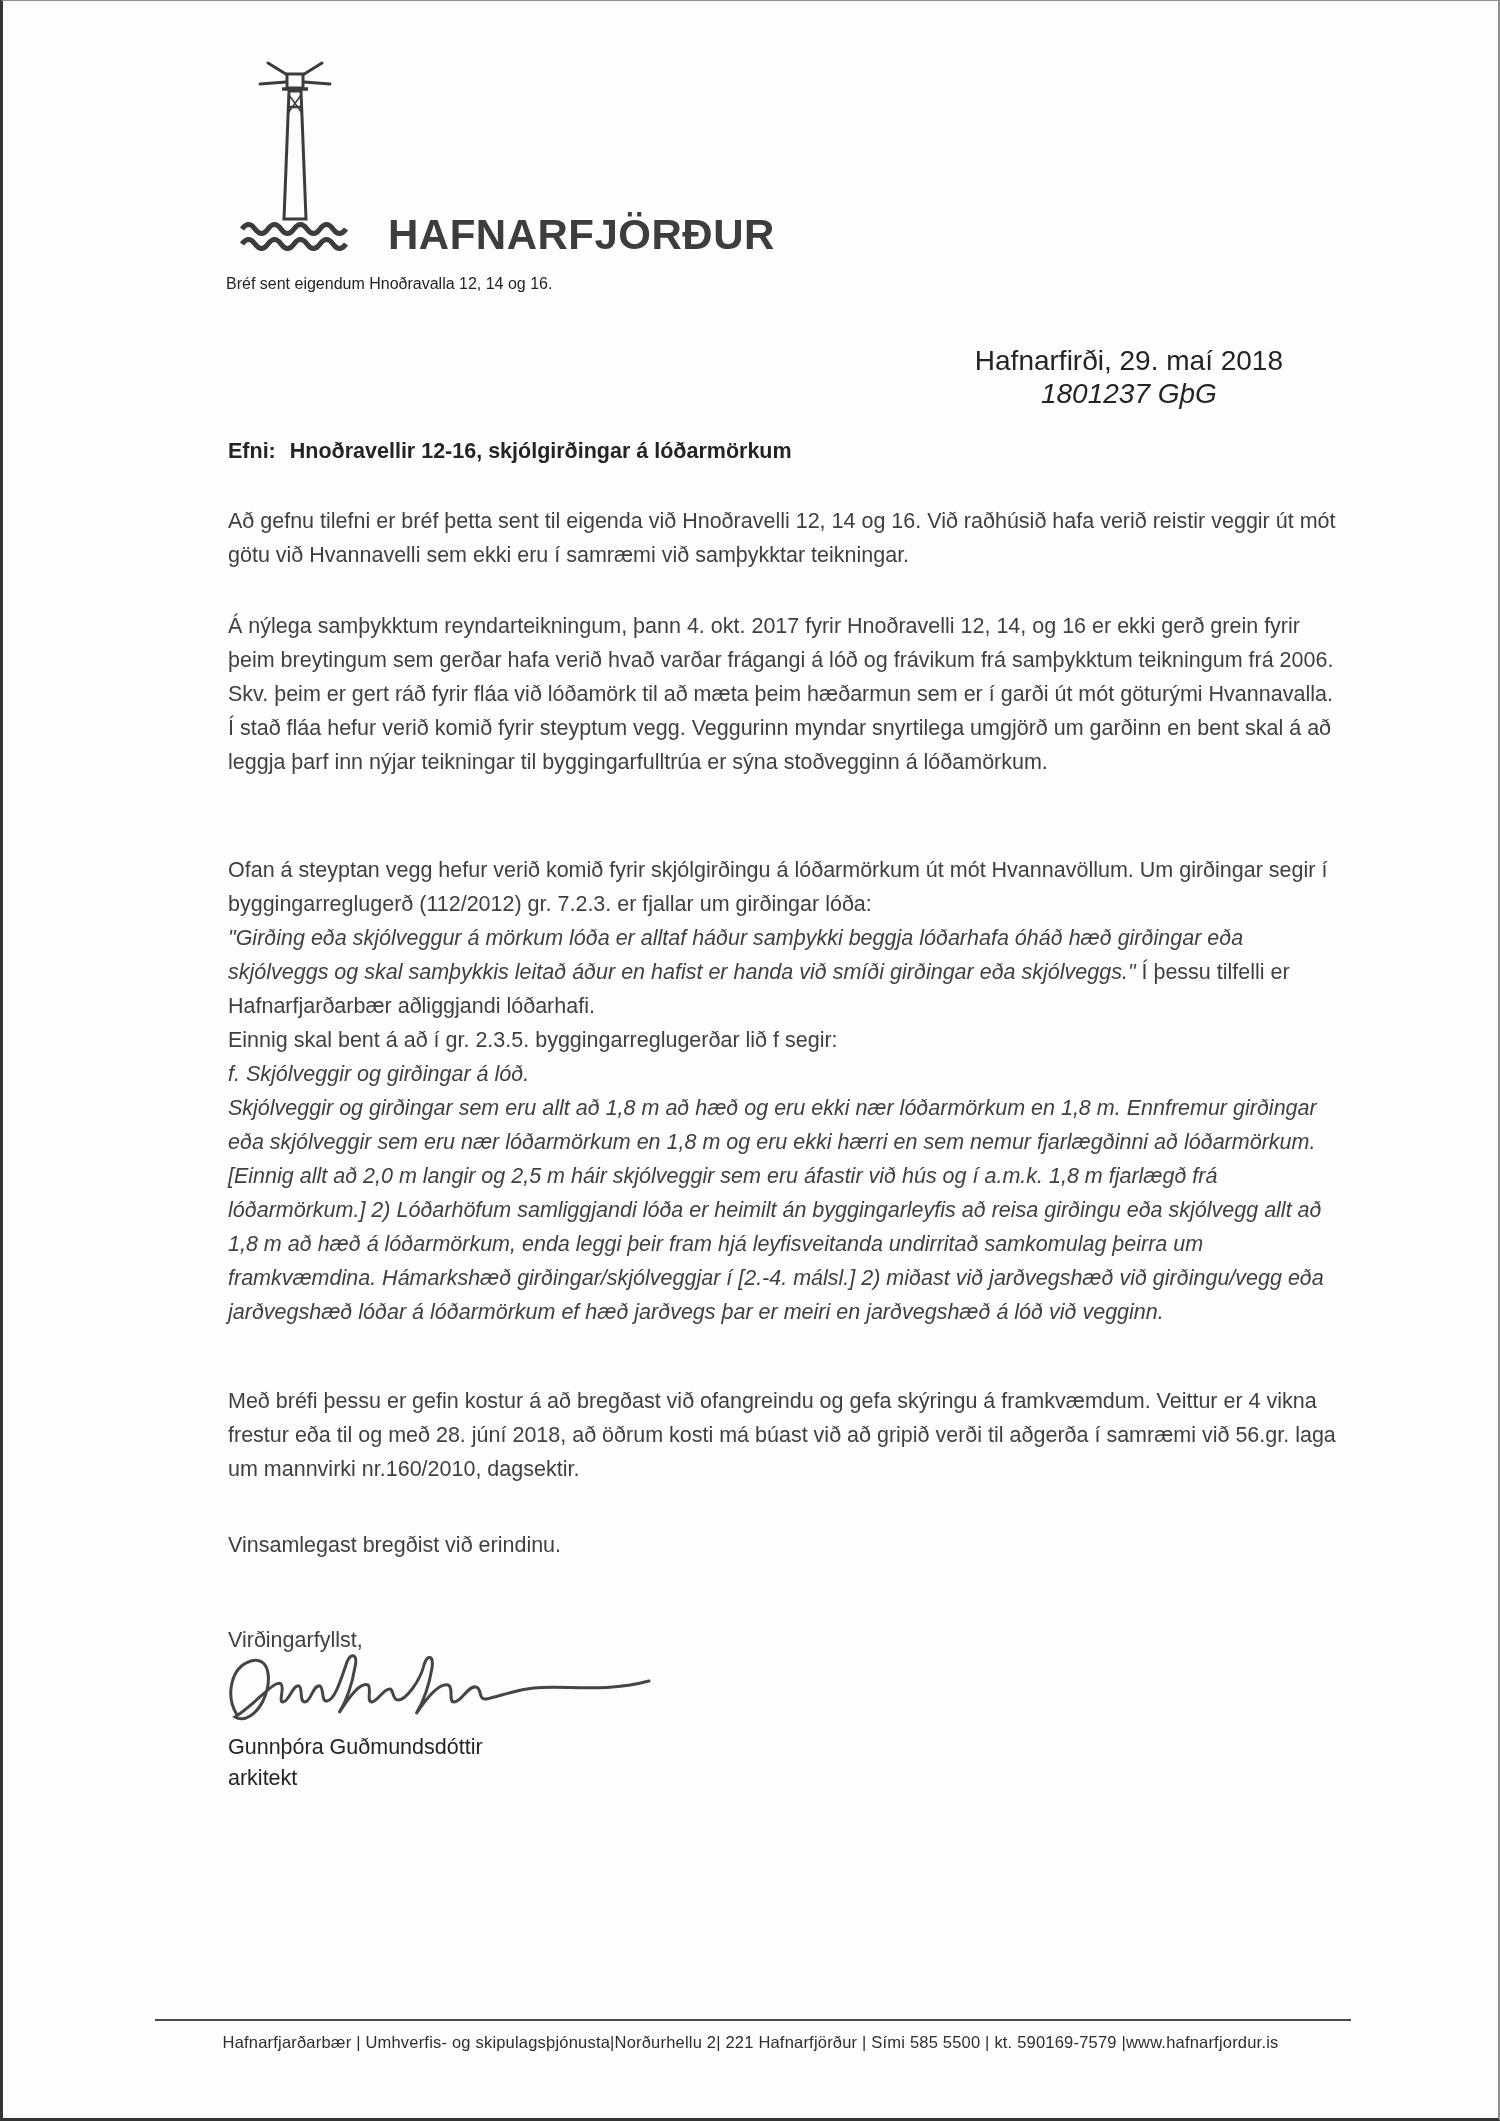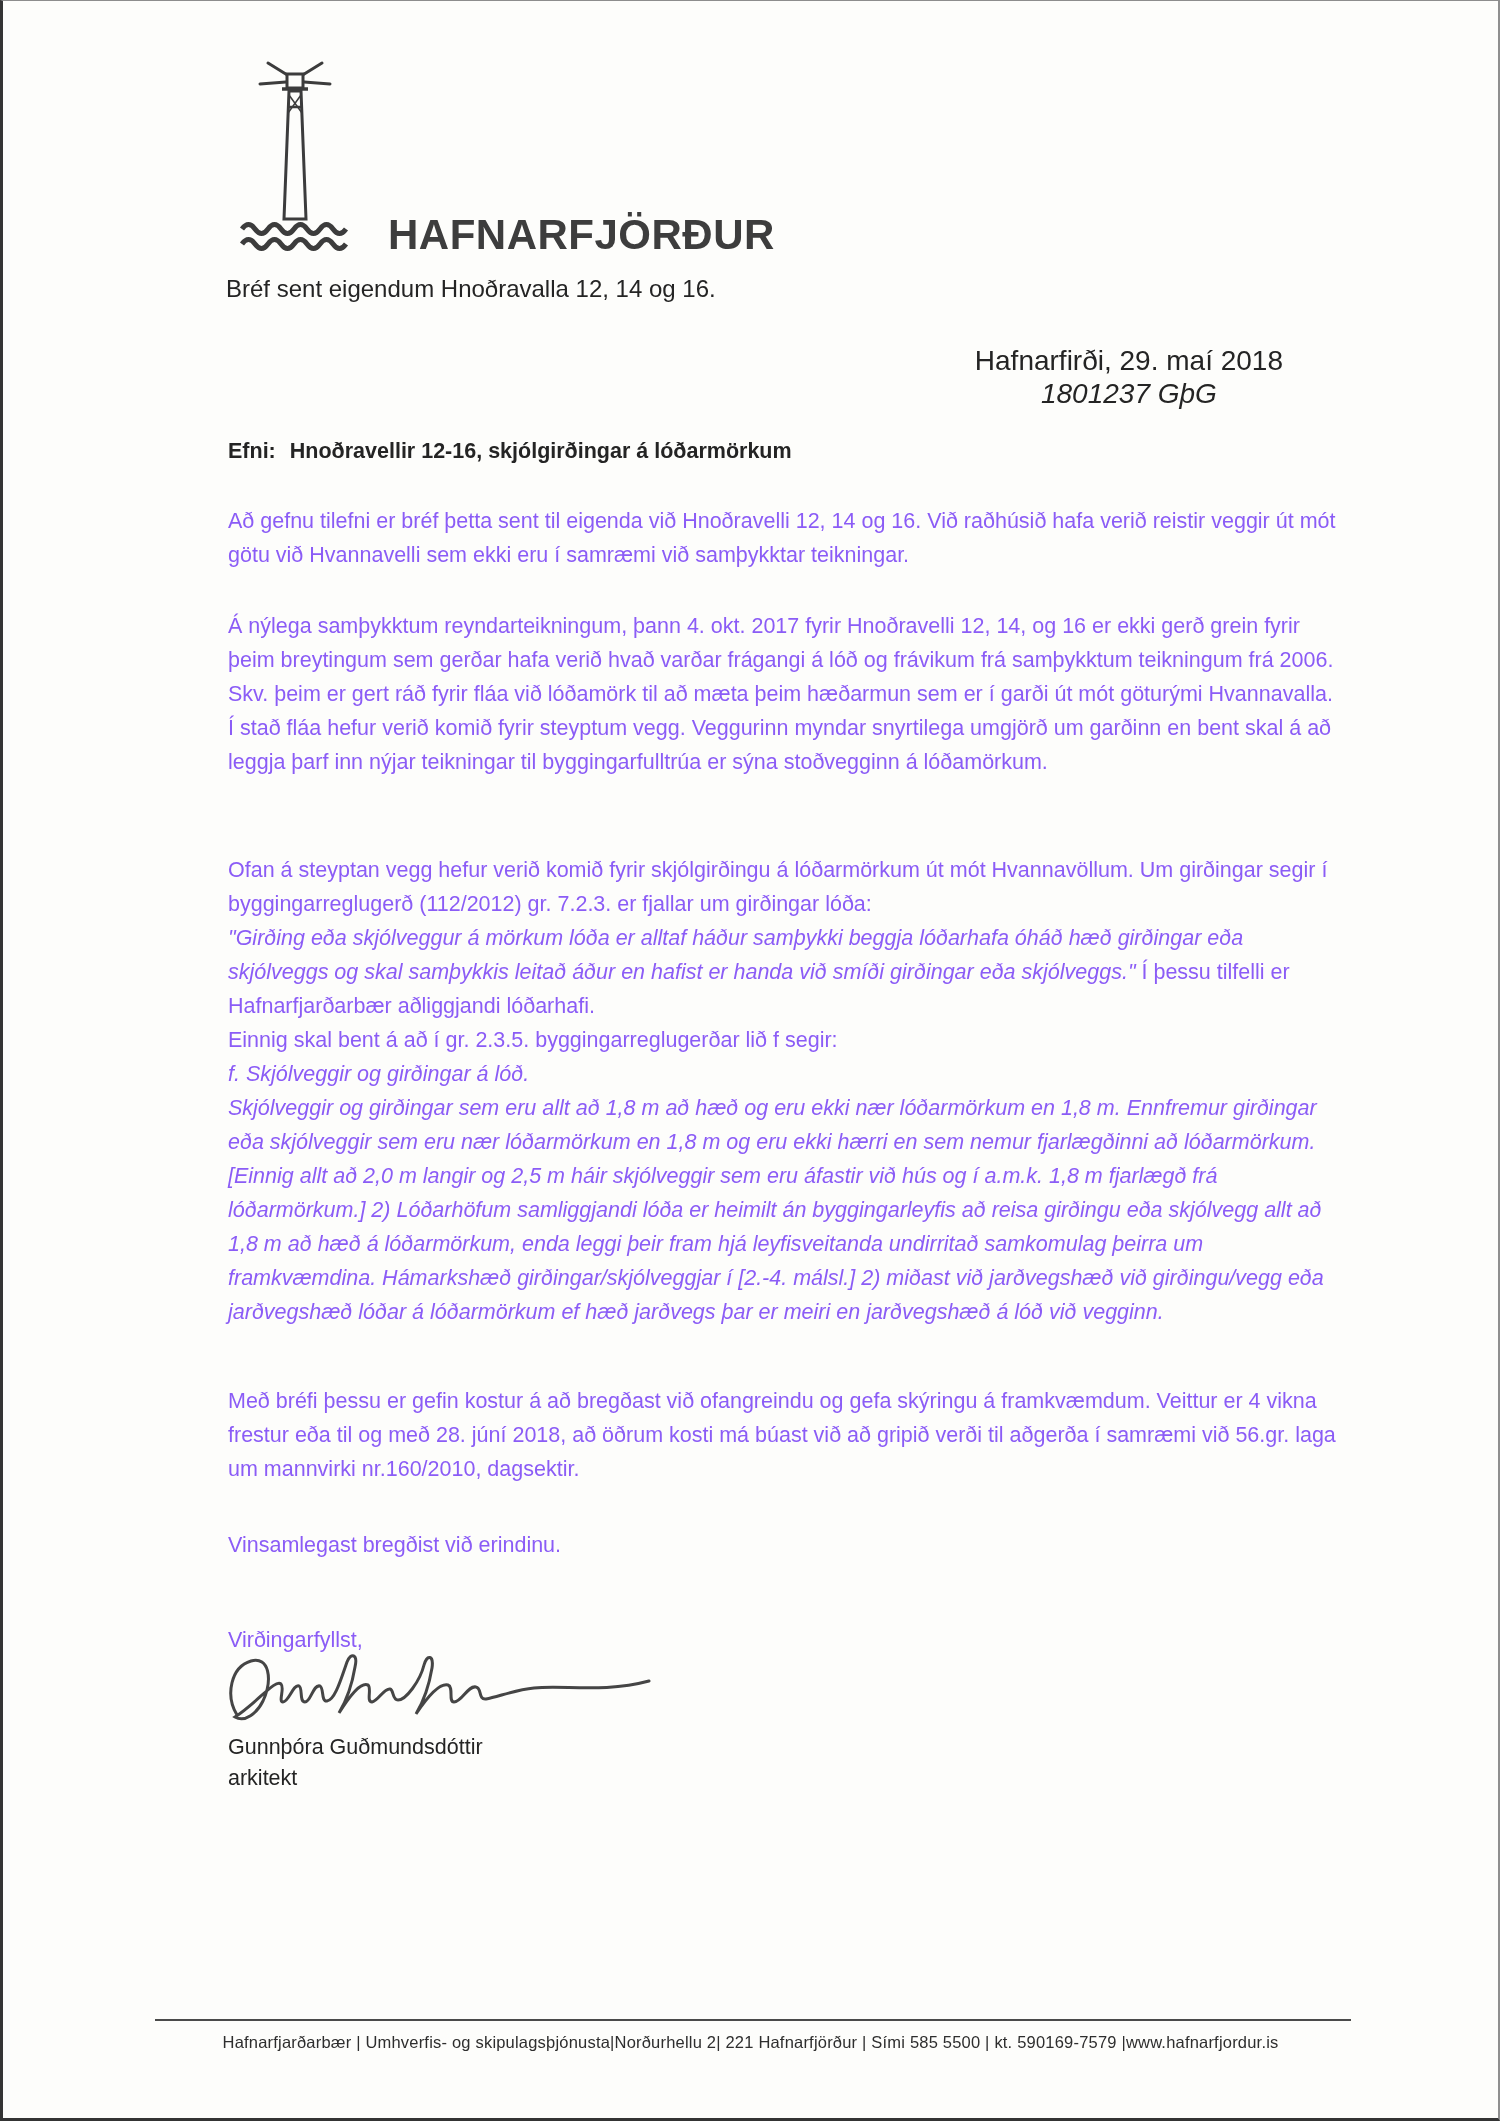--- a/index.html
+++ b/index.html
@@ -13,31 +13,31 @@
     font-family: "Liberation Sans", sans-serif;
     color: #242424;
     overflow: hidden;
     border-top: 1px solid #8d8d8d;
     border-right: 2px solid #8f8f8f;
     border-left: 3px solid #343434;
     border-bottom: 3px solid #343434;
   }
   .abs { position: absolute; }
   .col { left: 225px; width: 1112px; }
-  .bt { font-size: 21.5px; line-height: 34px; color: #8b5cf6; }
+  .bt { font-size: 21.5px; line-height: 34px; color: #404040; }
   .bt p { margin: 0; }
   .it { font-style: italic; }
   .brand {
     font-size: 42px;
     font-weight: 700;
     letter-spacing: 0.5px;
     color: #3d3d3d;
     white-space: nowrap;
   }
-  .sent-note { font-size: 24px; color: #242424; }
+  .sent-note { font-size: 16px; color: #242424; }
   .date-block { text-align: center; font-size: 28px; line-height: 33px; }
   .date-ref { font-style: italic; }
   .subject { font-size: 21.5px; font-weight: bold; }
   .subject .lbl { margin-right: 14px; }
   .signer { font-size: 21.5px; line-height: 31px; }
   .footer-rule { height: 2px; background: #4a4a4a; }
   .footer-text {
     width: 100%;
     text-align: center;
     font-size: 16.5px;

